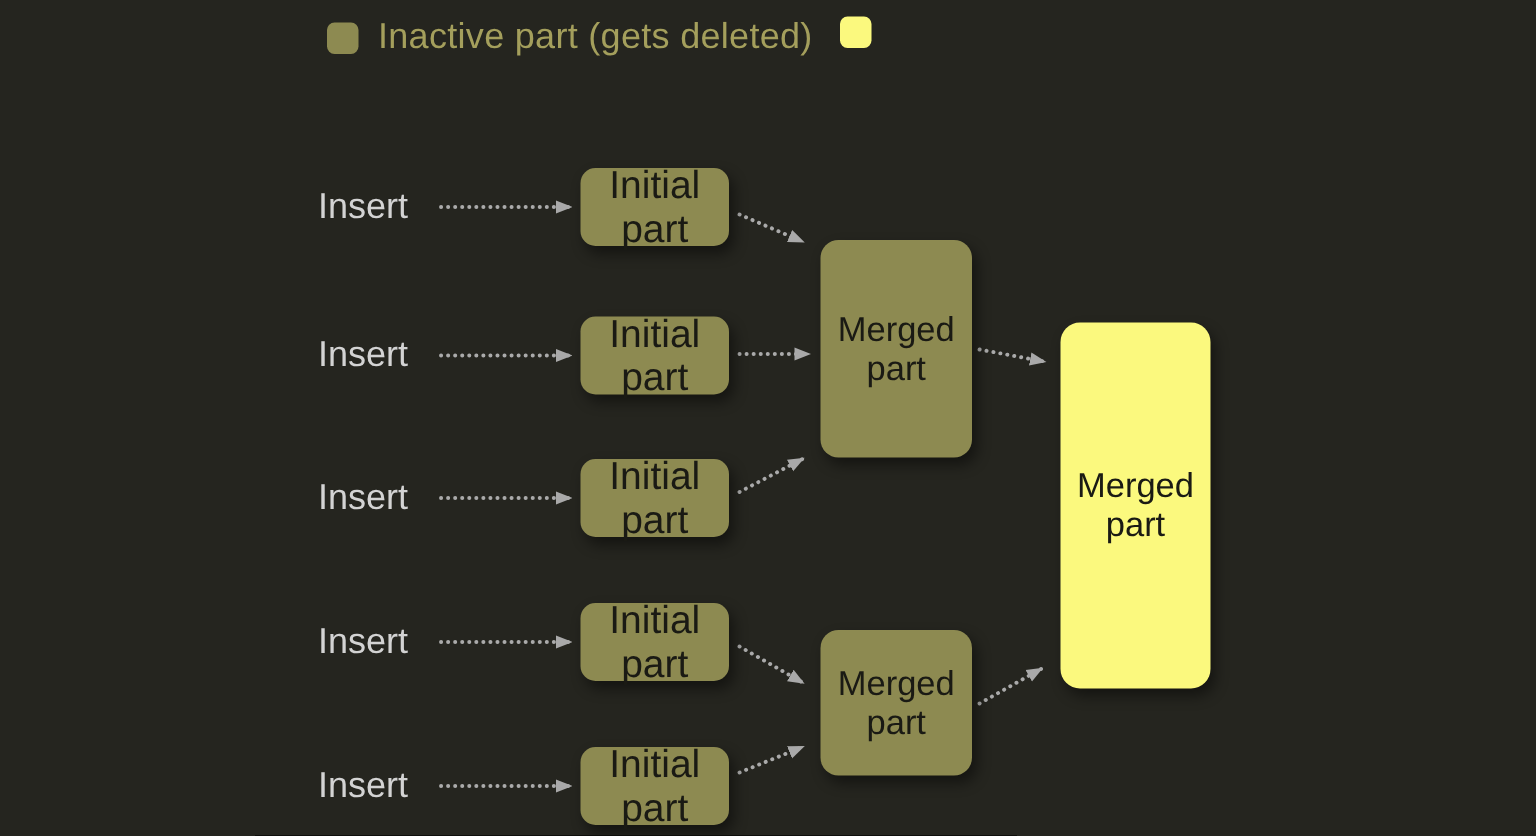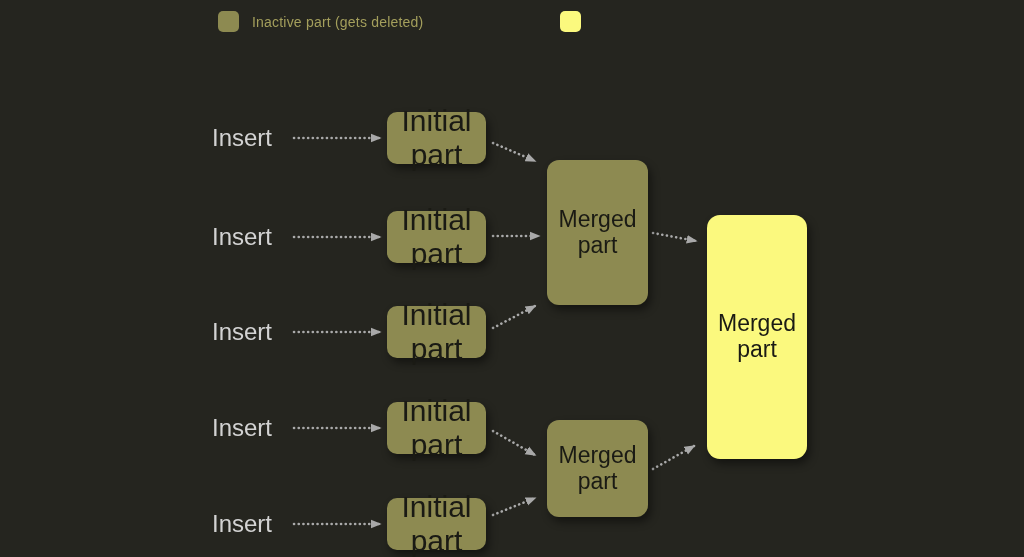--- a/index.html
+++ b/index.html
@@ -20,33 +20,33 @@
     overflow:hidden;
     font-family:"Liberation Sans", sans-serif;
   }
   .arrows{position:absolute;left:0;top:0;width:1024px;height:557px;pointer-events:none;}
   .legend-group{position:absolute;top:11px;display:flex;align-items:center;gap:13px;}
   .legend-group.g1{left:218px;}
   .legend-group.g2{left:560px;}
   .swatch{width:21px;height:21px;border-radius:5px;display:inline-block;}
   .swatch.olive{background:var(--inactive-box);}
   .swatch.yellow{background:var(--active-box);}
-  .legend-label{font-size:14px;letter-spacing:.2px;}
+  .legend-label{font-size:24px;letter-spacing:.2px;}
   .legend-label.olive-text{color:var(--legend-inactive-text);}
   .legend-label.yellow-text{color:var(--legend-active-text);}
   .insert{
     position:absolute;left:212px;
     font-size:24px;color:var(--insert-text);
     line-height:30px;height:30px;
   }
   .part-box{
     position:absolute;
     display:flex;align-items:center;justify-content:center;text-align:center;
     color:var(--box-text);
-    font-size:30px;line-height:1.12;
+    font-size:26px;line-height:1.12;
     box-shadow:3px 5px 9px rgba(0,0,0,.45);
   }
   .part-box.initial{
     left:387px;width:99px;height:52px;
     background:var(--inactive-box);border-radius:10px;
   }
   .part-box.merged{
     background:var(--inactive-box);border-radius:12px;
     left:547px;width:101px;font-size:23px;
   }

